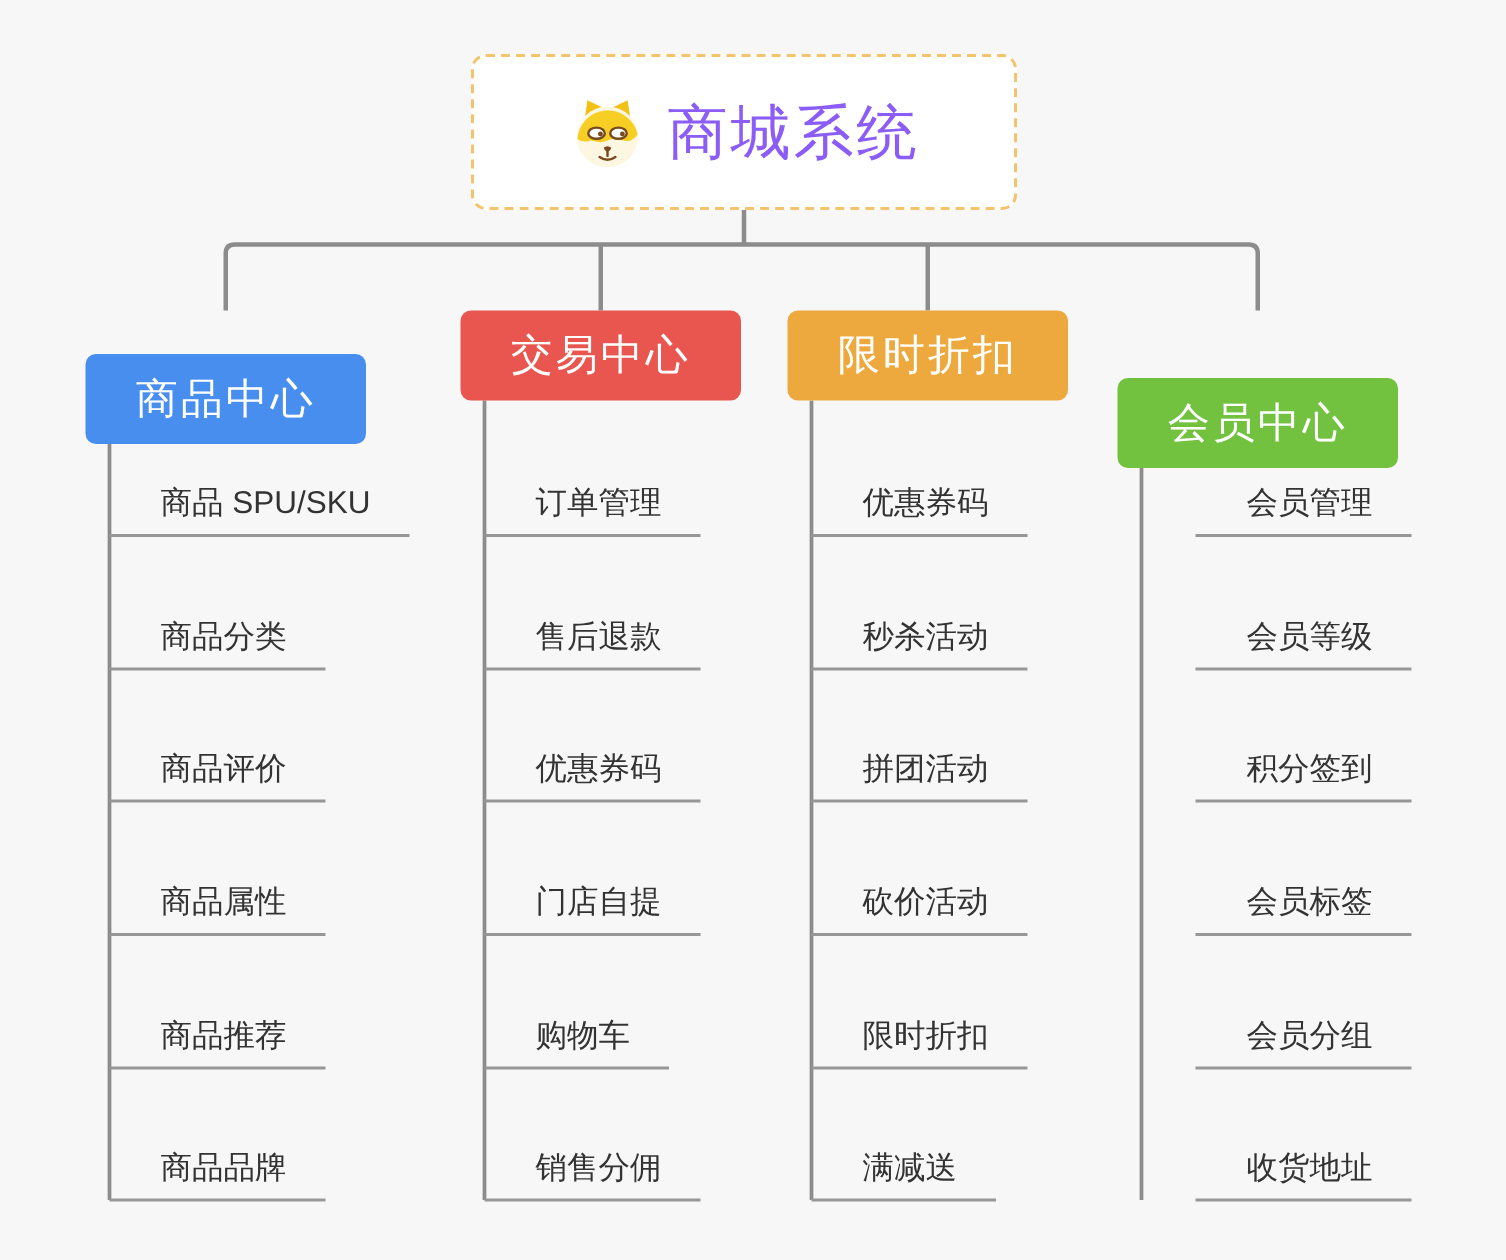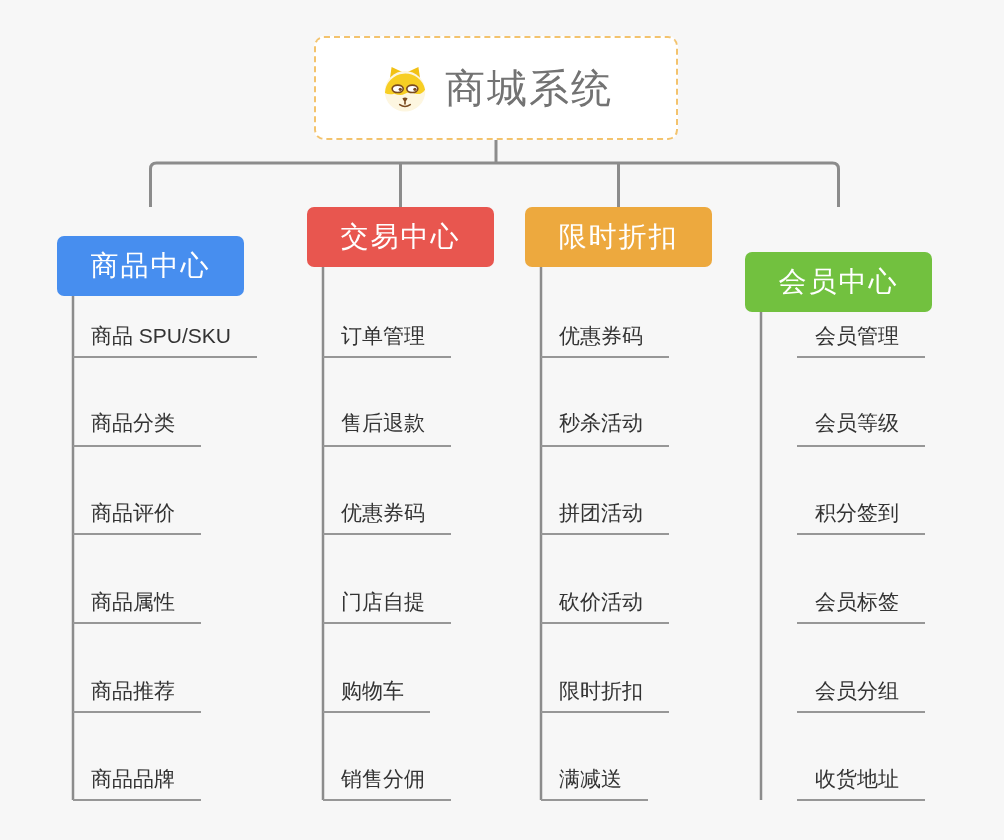--- a/index.html
+++ b/index.html
@@ -44,30 +44,30 @@
   .b0{left:57px;}
   .b1{left:307px;}
   .b2{left:525px;}
   .b3{left:745px;}
   .item{
     position:absolute;
     white-space:nowrap;
     font-size:21px;
     line-height:25px;
     color:#333333;
-    padding:0 26px 8px 18px;
+    padding:0 26px 8px 34px;
     border-bottom:2px solid #979797;
     cursor:default;
   }
   .c0{left:73px;}
   .c1{left:323px;}
   .c2{left:541px;}
   .c3{left:761px;margin-left:36px;}
   .r0{top:323px;}
-  .r1{top:412px;font-family:Liberation Mono, monospace;}
+  .r1{top:412px;}
   .r2{top:500px;}
   .r3{top:589px;}
   .r4{top:678px;}
   .r5{top:766px;}
 </style>
 </head>
 <body>
 
 <div class="canvas">
 
@@ -94,21 +94,21 @@
         <circle cx="32" cy="36" r="25" fill="#fdf6e0"></circle>
         <path d="M7.3 38 a25 25 0 0 1 49.4 -4 q-5 7 -11.5 5 q-8 -3 -13.2 0 q-5.2 3 -13.2 0 q-6.5 2 -11.5 -1 Z" fill="#f7ce23"></path>
         <ellipse cx="23" cy="33" rx="6.8" ry="4.6" fill="#ffffff" stroke="#7a4a1f" stroke-width="2"></ellipse>
         <ellipse cx="41" cy="33" rx="6.8" ry="4.6" fill="#ffffff" stroke="#7a4a1f" stroke-width="2"></ellipse>
         <circle cx="26.2" cy="33.6" r="2" fill="#7a4a1f"></circle>
         <circle cx="44.2" cy="33.6" r="2" fill="#7a4a1f"></circle>
         <path d="M28.8 45 q3.2 -2.6 6.4 0 q-1.6 3.4 -3.2 3.4 q-1.6 0 -3.2 -3.4 Z" fill="#7a4a1f"></path>
         <path d="M32 48.5 v3.2 M25.5 52.5 q6.5 4.5 13 0" stroke="#7a4a1f" stroke-width="2" fill="none" stroke-linecap="round"></path>
       </svg>
     </span>
-    <span class="root-title" style="color: #737373;">商城系统</span>
+    <span class="root-title" style="color: #8b5cf6;">商城系统</span>
   </div>
 
   <div class="branch b0" style="background: rgb(71, 142, 239); margin-top: 29px;">商品中心</div>
   <div class="branch b1" style="background: rgb(232, 86, 79);">交易中心</div>
   <div class="branch b2" style="background: rgb(237, 169, 62);">限时折扣</div>
   <div class="branch b3" style="background: rgb(114, 193, 63); margin-top: 45px;">会员中心</div>
 
   <div class="item c0 r0">商品 SPU/SKU</div>
   <div class="item c0 r1">商品分类</div>
   <div class="item c0 r2">商品评价</div>

